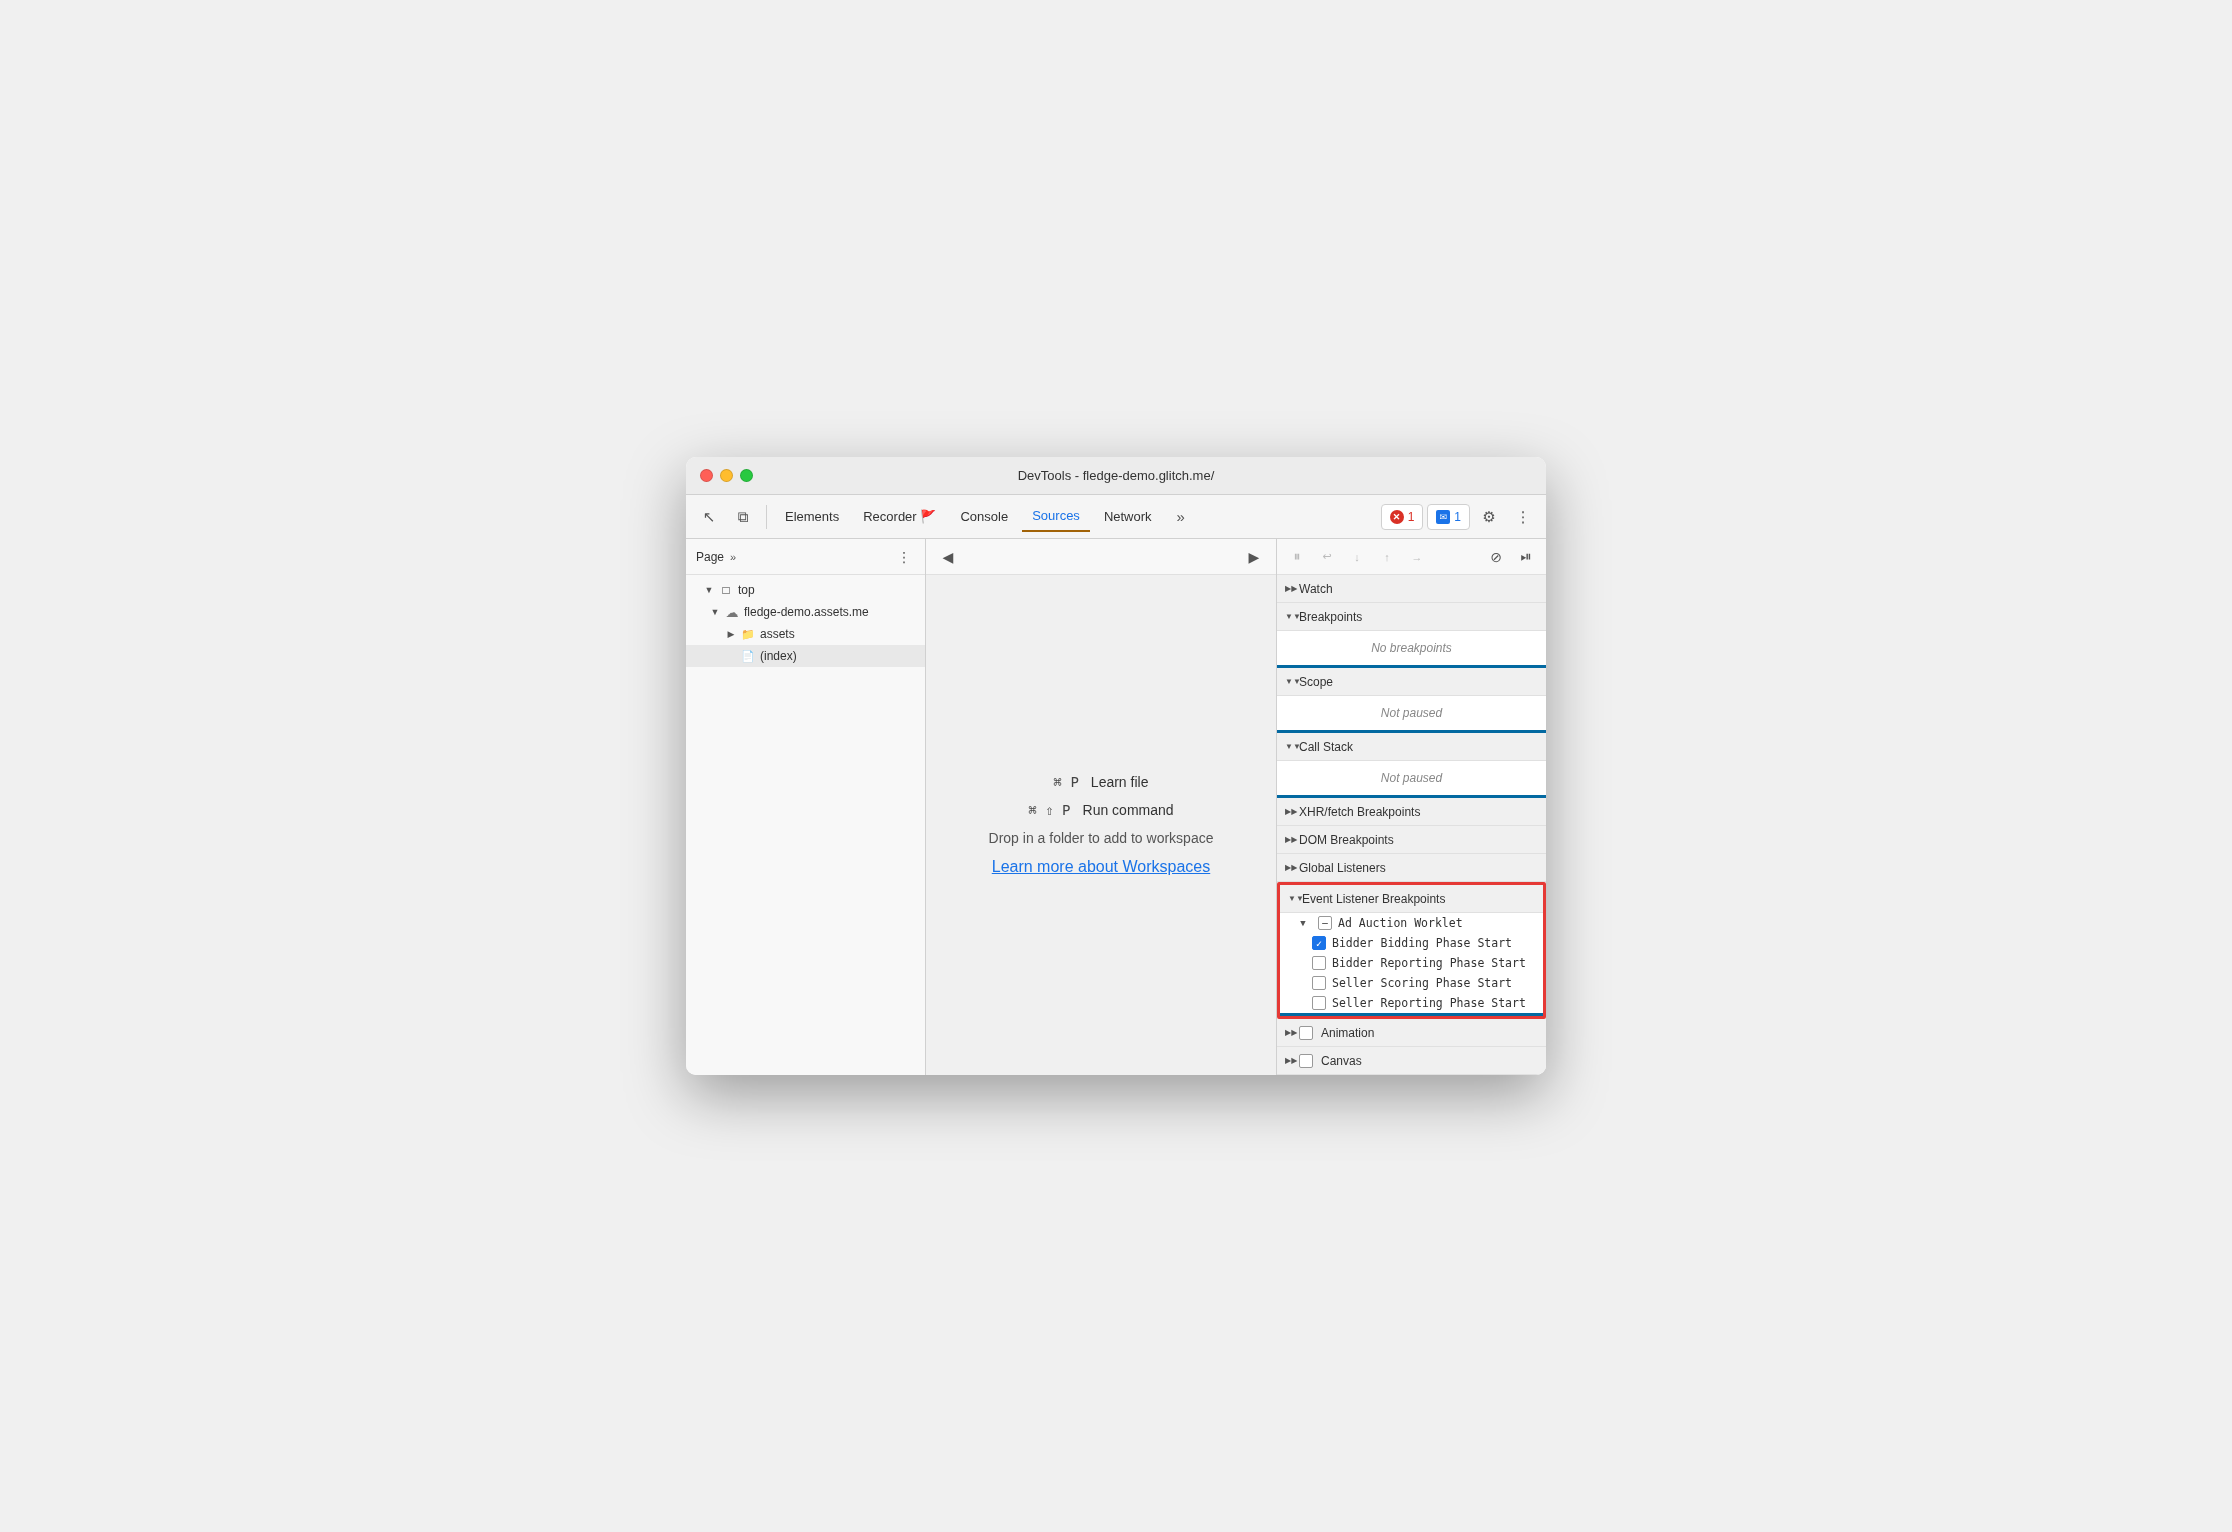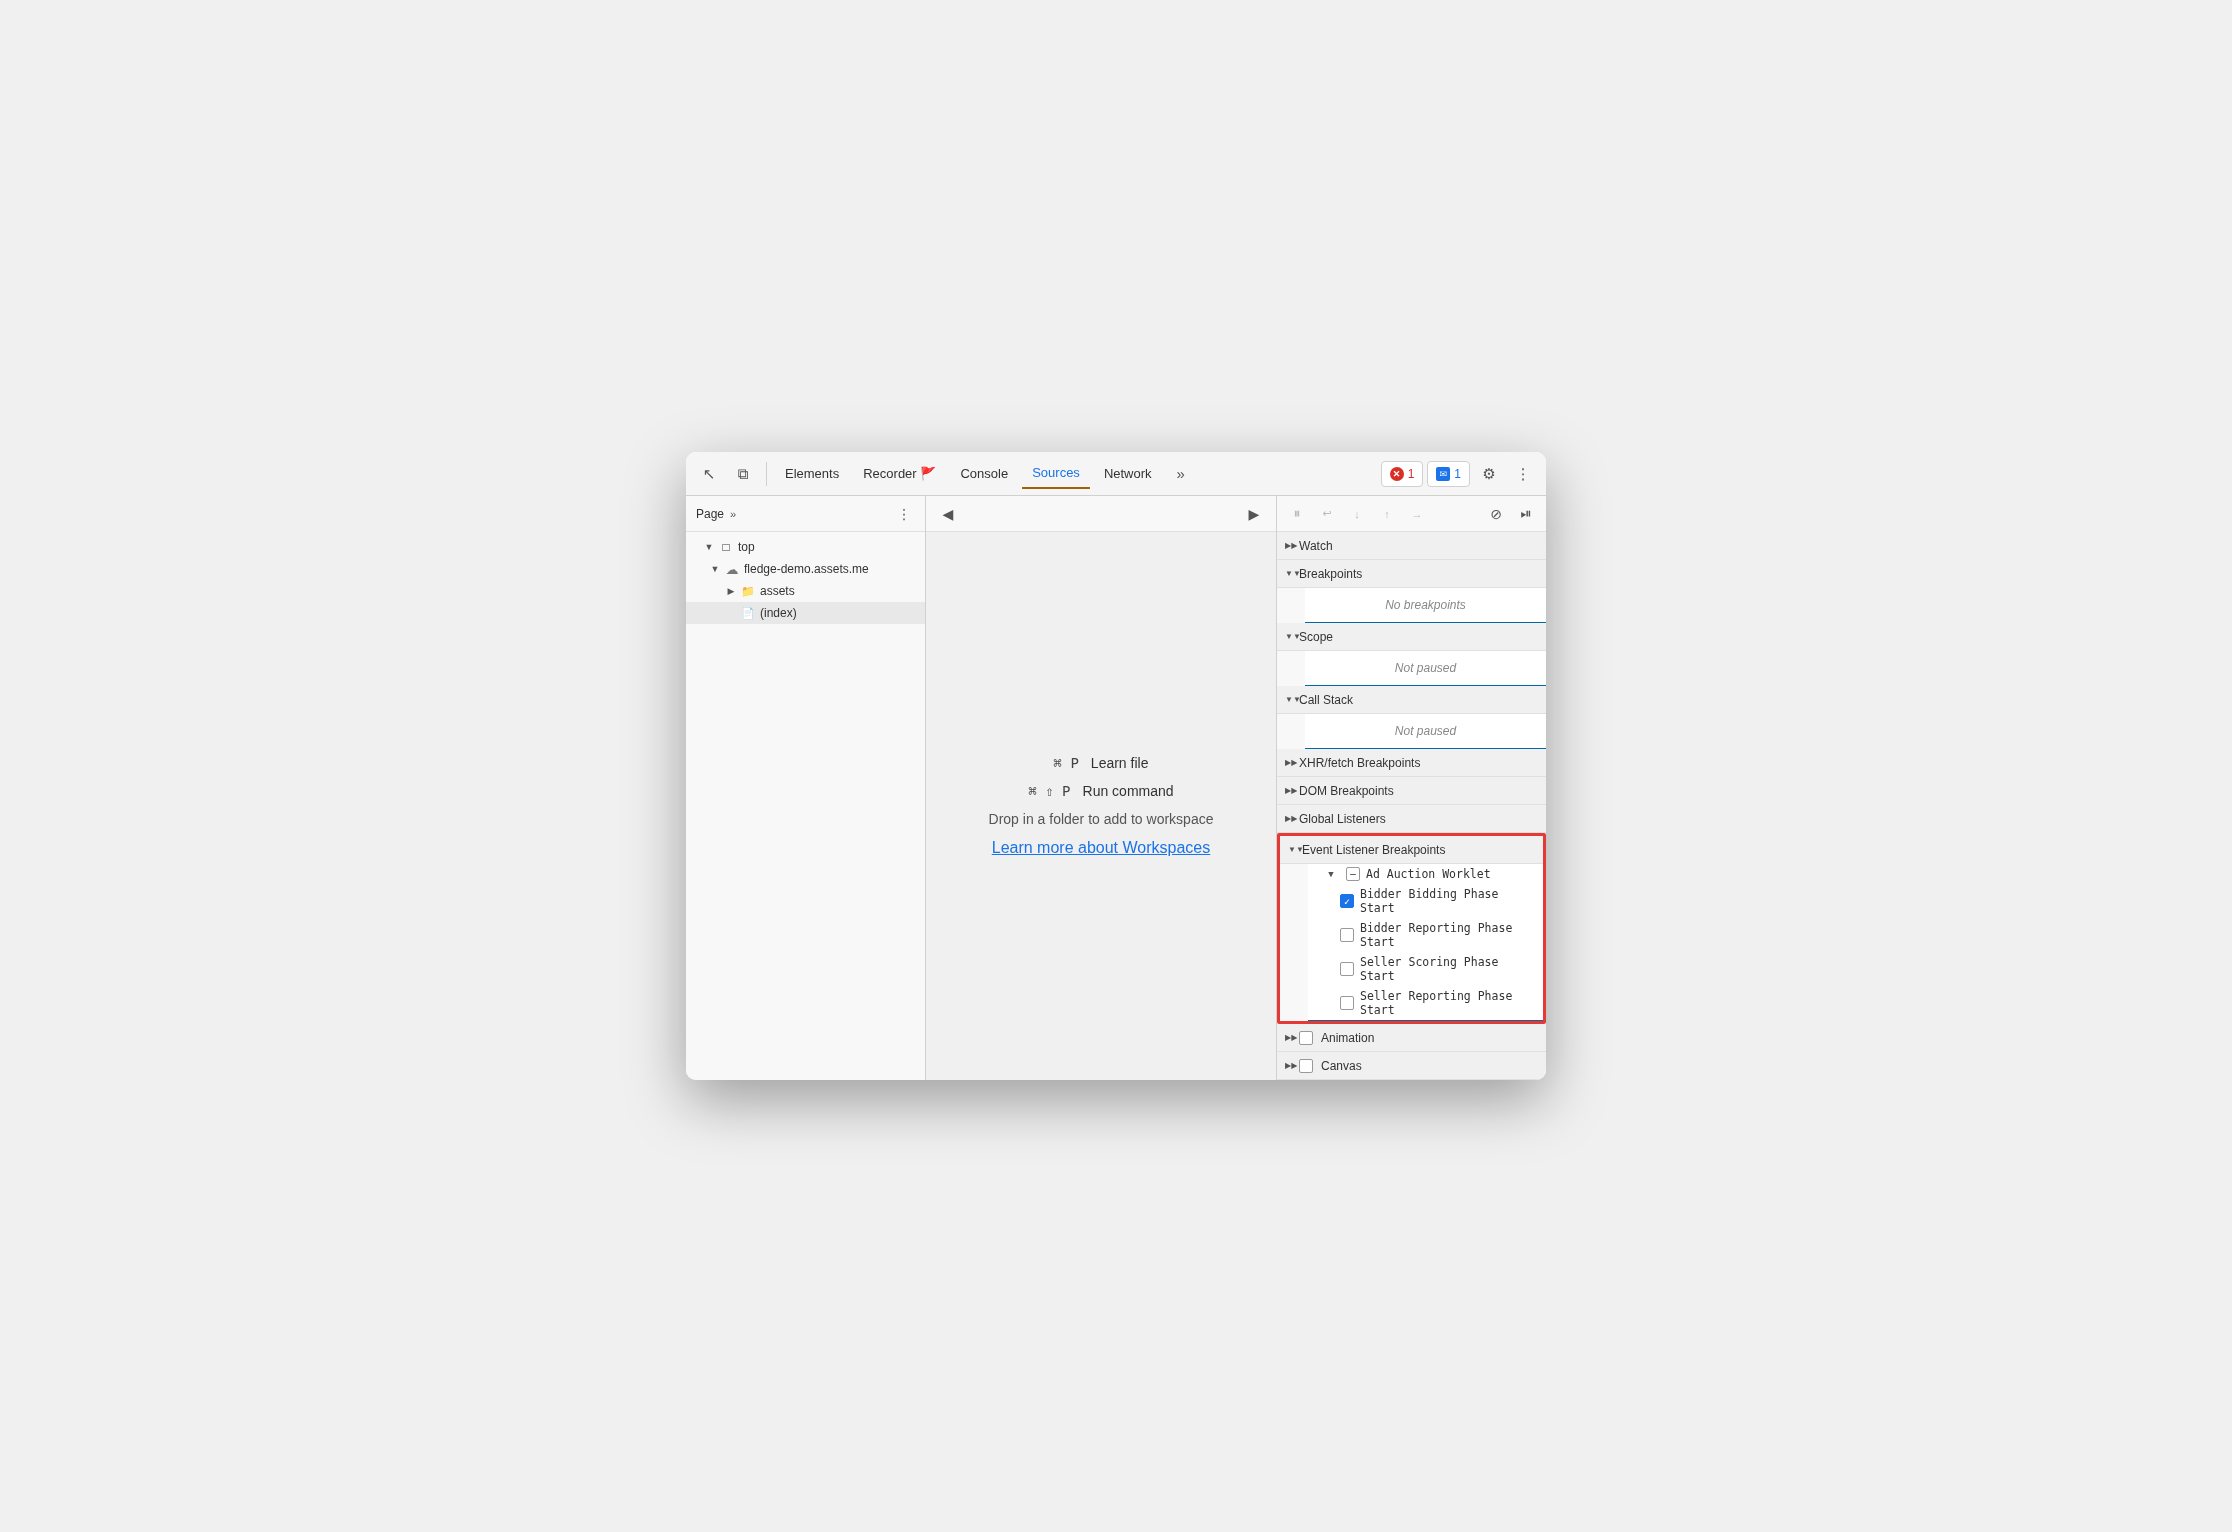--- a/index.html
+++ b/index.html
@@ -295,22 +295,21 @@
       color: #333;
       gap: 4px;
     }
     .section-arrow {
       font-size: 8px;
       color: #555;
       width: 10px;
     }
     .section-content {
       background: #fff;
-      border-bottom: 1px solid #0369a1;
-      margin-left: 28px;
+      border-bottom: 3px solid #0369a1;
     }
     .section-empty {
       padding: 10px 16px;
       font-style: italic;
       color: #888;
       font-size: 12px;
       text-align: center;
     }
     .checkbox-container {
       display: flex;
@@ -367,20 +366,28 @@
       margin: 0;
     }
     .section-header-expanded .section-arrow::before { content: '▼'; }
     .section-header-collapsed .section-arrow::before { content: '▶'; }
   </style>
 </head>
 <body>
 
 <div class="window">
 
+  <div class="titlebar">
+    <div class="traffic-lights">
+      <div class="traffic-light tl-red"></div>
+      <div class="traffic-light tl-yellow"></div>
+      <div class="traffic-light tl-green"></div>
+    </div>
+    <span class="titlebar-title">DevTools - fledge-demo.glitch.me/</span>
+  </div>
 
   <div class="toolbar">
     <button class="toolbar-icon-btn">
       <span>↖</span>
     </button>
     <button class="toolbar-icon-btn">
       <span>⧉</span>
     </button>
     <div style="width:1px;background:#d0d0d0;height:24px;margin:0 4px;"></div>
     <button class="toolbar-btn">

